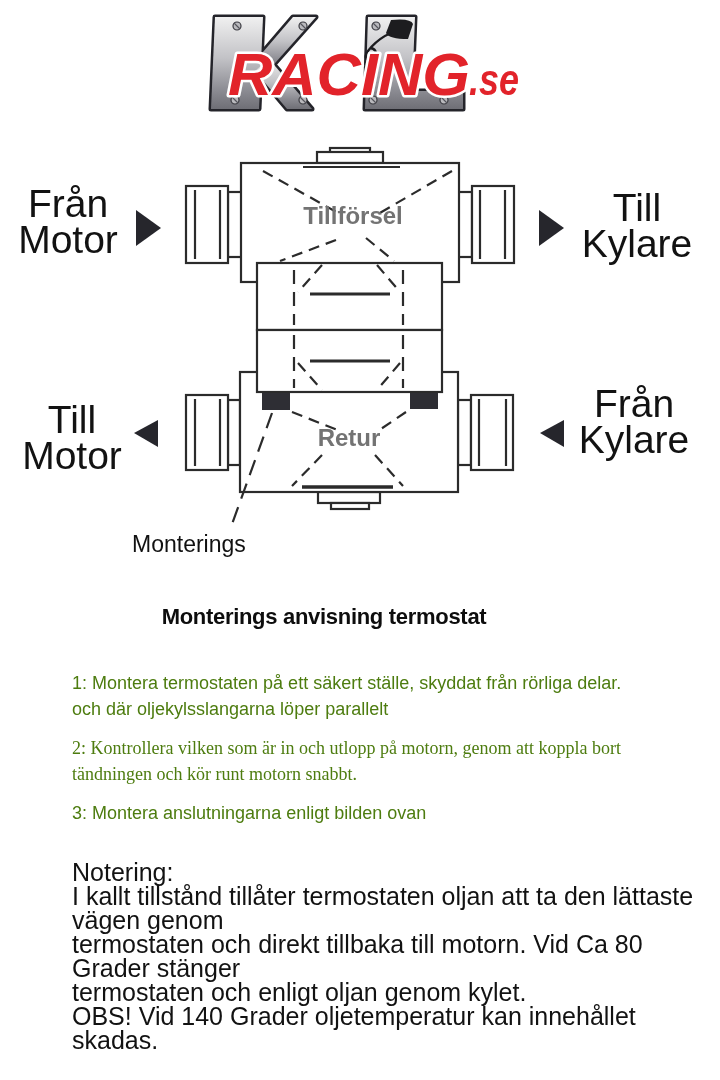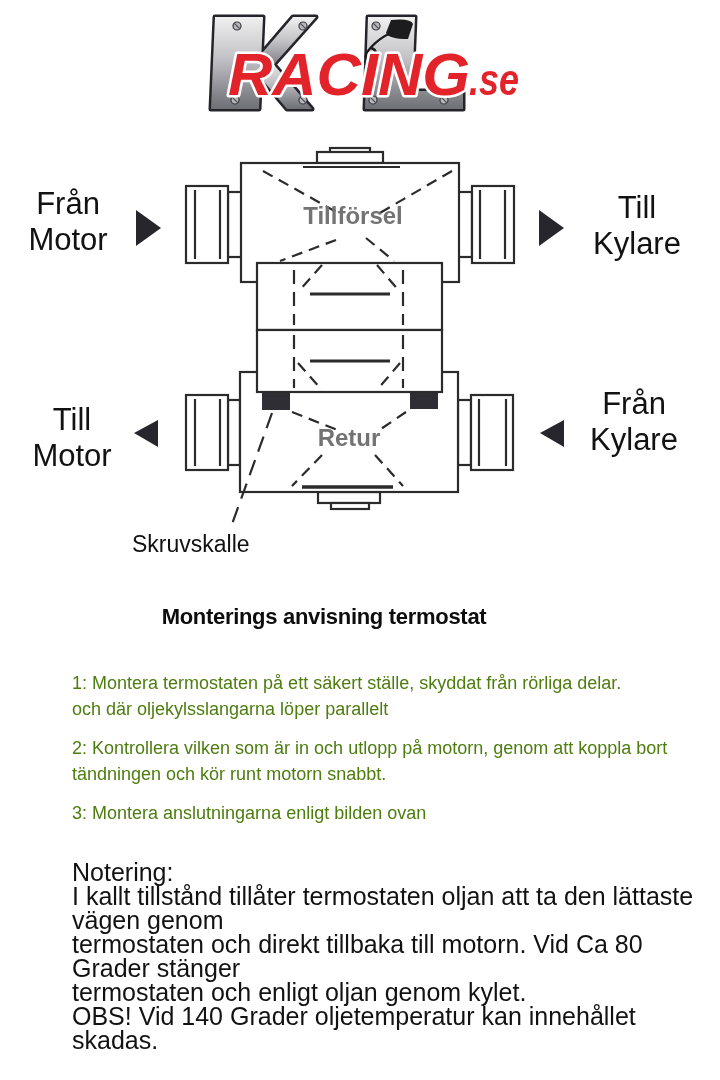--- a/index.html
+++ b/index.html
@@ -1,19 +1,19 @@
 <!DOCTYPE html>
 <html><head>
 <meta charset="utf-8">
 <style>
   html,body{margin:0;padding:0;background:#ffffff;}
   .page{position:relative;width:720px;height:1080px;background:#ffffff;overflow:hidden;
         font-family:"Liberation Sans",sans-serif;color:#151515;}
   .abs{position:absolute;}
-  .corner-label{font-size:31px;line-height:36px;text-align:center;color:#121212;letter-spacing:0px;}
+  .corner-label{font-size:39px;line-height:36px;text-align:center;color:#121212;letter-spacing:0px;}
   .port-label{font-size:24px;font-weight:bold;text-align:center;color:#737373;}
   .callout-label{font-size:23px;color:#111;}
   .doc-title{font-size:22px;font-weight:bold;text-align:center;color:#0d0d0d;letter-spacing:-0.3px;}
   .body-text{font-size:18px;line-height:26px;color:#4d7c0f;}
   .note-text{font-size:25px;line-height:24px;color:#121212;}
   svg{display:block;}
 </style>
 </head>
 <body>
 
@@ -155,30 +155,30 @@
     <div>Till</div>
     <div>Motor</div>
   </div>
   <div class="abs corner-label" style="left:569px;top:386px;width:130px;">
     <div>Från</div>
     <div>Kylare</div>
   </div>
 
   <div class="abs port-label" style="left:253px;top:202px;width:200px;">Tillförsel</div>
   <div class="abs port-label" style="left:249px;top:424px;width:200px;">Retur</div>
-  <div class="abs callout-label" style="left:132px;top:531px;">Skruvskalle</div>
+  <div class="abs callout-label" style="left:132px;top:531px;">Monterings</div>
 
   <div class="abs doc-title" style="left:0px;top:604px;width:648px;">Monterings anvisning termostat</div>
 
   <div class="abs body-text" style="left:72px;top:670px;width:630px;">
     <div>1: Montera termostaten på ett säkert ställe, skyddat från rörliga delar.</div>
     <div>och där oljekylsslangarna löper parallelt</div>
   </div>
 
-  <div class="abs body-text" style="left:72px;top:735px;width:630px;">
+  <div class="abs body-text" style="left:72px;top:735px;width:630px;font-family:Liberation Serif, serif;">
     <div>2: Kontrollera vilken som är in och utlopp på motorn, genom att koppla bort</div>
     <div>tändningen och kör runt motorn snabbt.</div>
   </div>
 
   <div class="abs body-text" style="left:72px;top:800px;width:630px;">
     <div>3: Montera anslutningarna enligt bilden ovan</div>
   </div>
 
   <div class="abs note-text" style="left:72px;top:860px;width:630px;">
     <div>Notering:</div>

